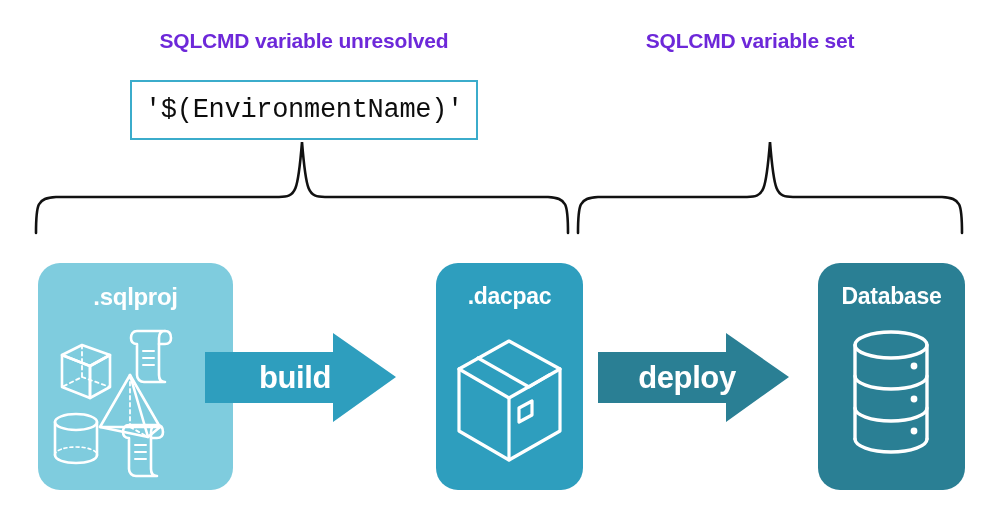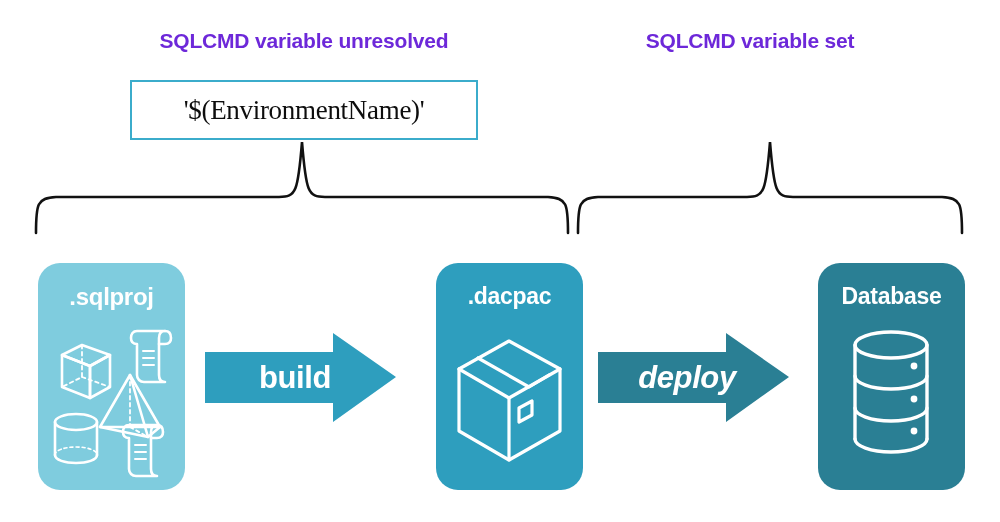--- a/index.html
+++ b/index.html
@@ -37,21 +37,21 @@
   .value-box {
     position: absolute;
     box-sizing: border-box;
     border: 2px solid #3baccb;
     background: #ffffff;
     display: flex;
     align-items: center;
     justify-content: center;
   }
   .value-box span {
-    font-family: Liberation Serif, serif;
+    font-family: Liberation Mono, monospace;
     font-size: 27px;
     color: #0d0d0d;
     line-height: 1;
     letter-spacing: -0.3px;
   }
   #value-box-left  { left: 130px; top: 80px; width: 348px; height: 60px; }
   #value-box-right { left: 668px; top: 80px; width: 198px; height: 60px; }
 
   
   .brace-svg {
@@ -84,21 +84,21 @@
     letter-spacing: -0.3px;
     white-space: nowrap;
   }
   .card-art {
     position: absolute;
     left: 0;
     top: 52px;
     width: 147px;
     height: 170px;
   }
-  #card-sqlproj  { left: 38px;  background: #7fccde; }
+  #card-sqlproj  { left: 38px;  background: #7fccde; padding-left: 48px; }
   #card-dacpac   { left: 436px; background: #2e9ebe; }
   #card-database { left: 818px; background: #2a7f94; }
   #card-sqlproj .card-title { font-size: 24px; }
 
   
   .arrow {
     position: absolute;
     top: 330px;
     width: 192px;
     height: 95px;
@@ -115,21 +115,21 @@
     align-items: center;
     justify-content: center;
     font-family: "Liberation Sans", sans-serif;
     font-weight: bold;
     font-size: 31px;
     color: #ffffff;
     letter-spacing: -0.4px;
     pointer-events: none;
   }
   #arrow-build .arrow-label  { padding-left: 22px; box-sizing: border-box; }
-  #arrow-deploy .arrow-label { padding-left: 20px; box-sizing: border-box; font-style: italic; }
+  #arrow-deploy .arrow-label { padding-left: 20px; box-sizing: border-box; }
 </style>
 </head>
 <body>
 
 <div id="stage">
 
   <div class="heading" id="heading-left">SQLCMD variable unresolved</div>
 
   <div class="heading" id="heading-right">SQLCMD variable set</div>
 

